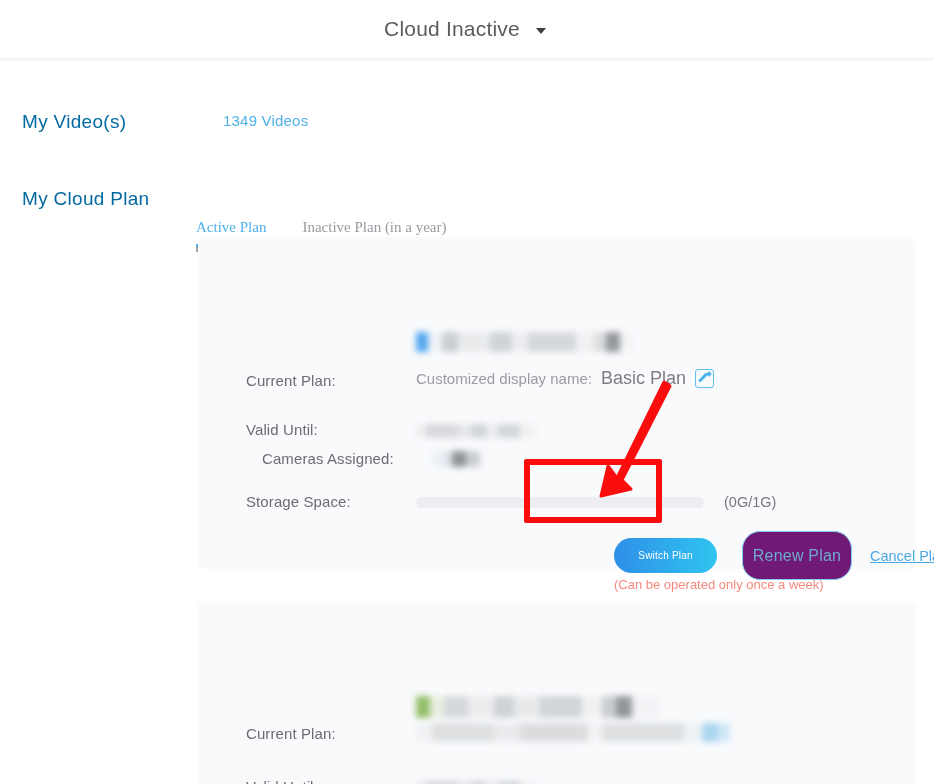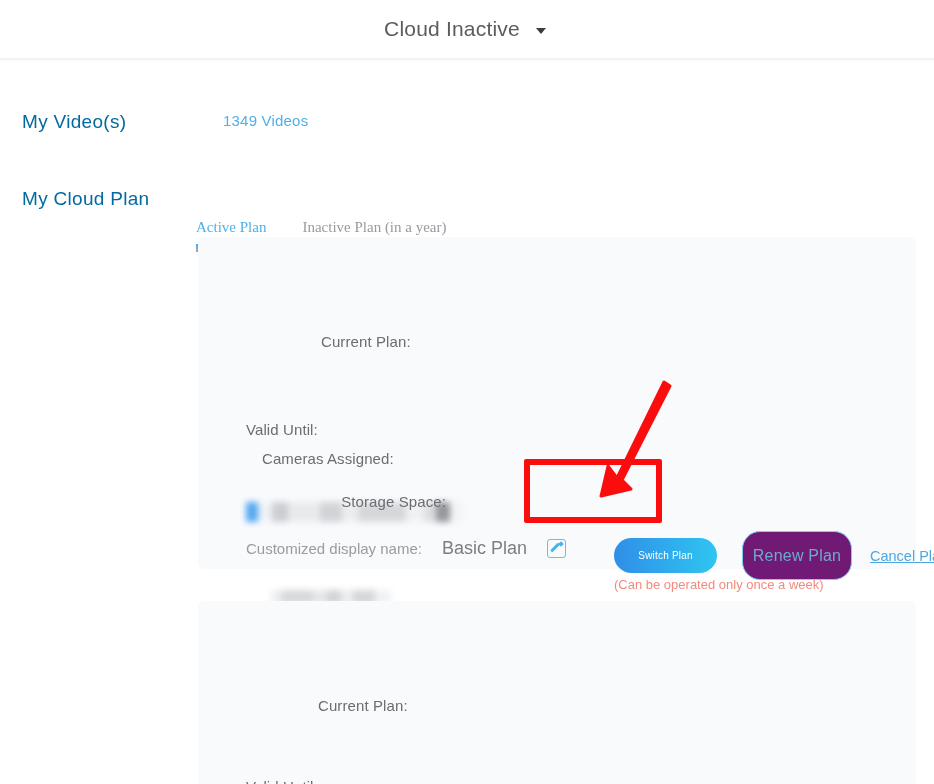--- a/index.html
+++ b/index.html
@@ -125,22 +125,21 @@
     background: #f9fafc;
     border-radius: 6px;
   }
   .card-1 { top: 176px; height: 332px; }
   .card-2 { top: 540px; height: 243px; }
 
   .row {
     position: absolute;
     left: 48px;
     display: flex;
-    align-items: center;
-    flex-direction: column;
+    align-items: flex-end;
   }
   .row-label {
     width: 170px;
     flex: 0 0 170px;
     font-size: 15px;
     color: #6c6c72;
     letter-spacing: 0.1px;
     white-space: nowrap;
     padding-top: 1px;
   }
@@ -219,21 +218,21 @@
         #e9f1f6 0px, #e9f1f6 10px,
         #dfe5ea 10px, #dfe5ea 20px,
         #8b8e92 20px, #8b8e92 34px,
         #c9cccf 34px, #c9cccf 48px);
   }
 
   
   .display-name-line {
     display: flex;
     align-items: center;
-    gap: 20px;
+    gap: 9px;
     margin-top: 16px;
     white-space: nowrap;
   }
   .display-name-label {
     font-size: 15px;
     color: #9b9ba1;
   }
   .display-name-value {
     font-size: 18px;
     color: #7d7d83;

